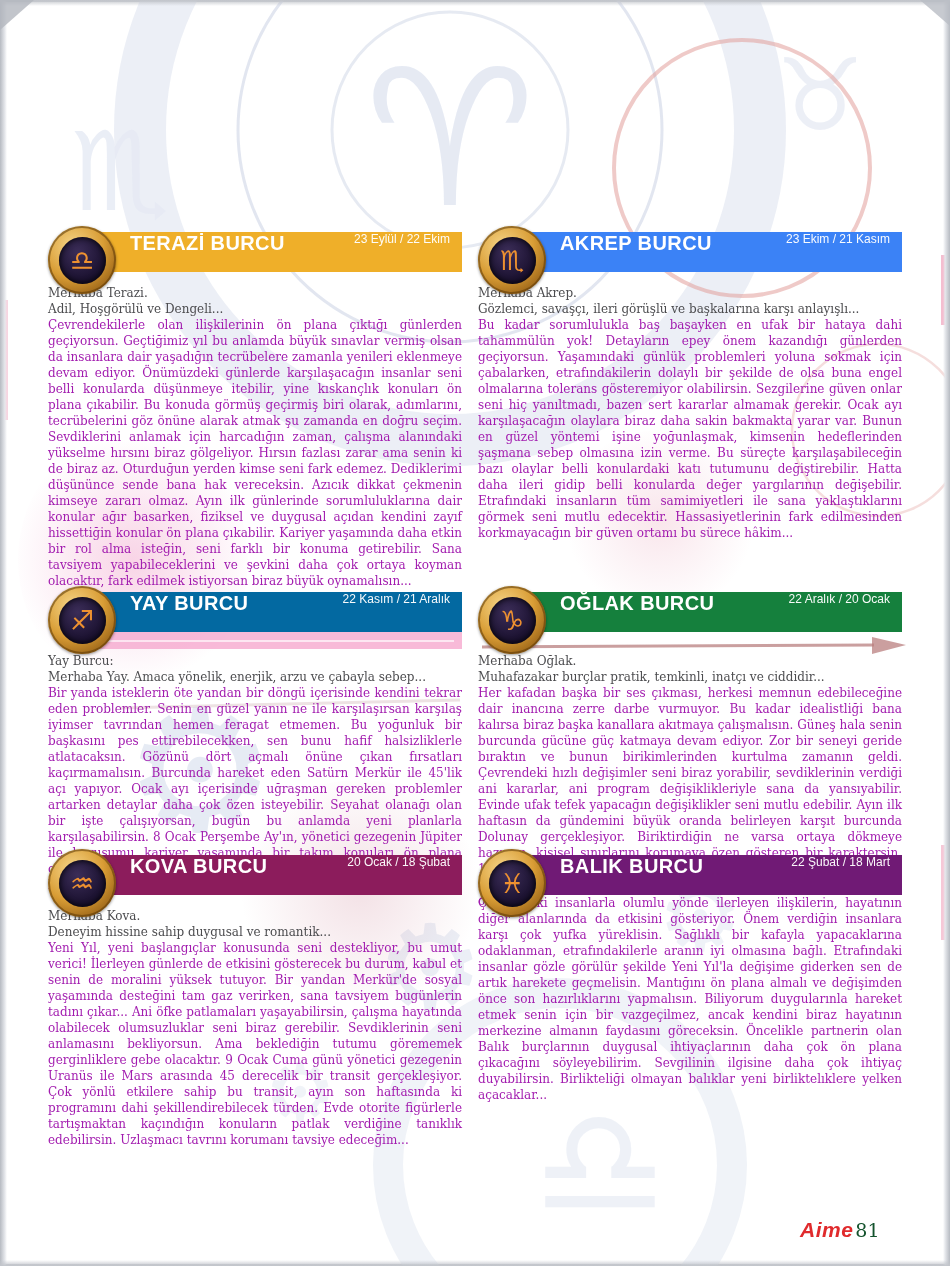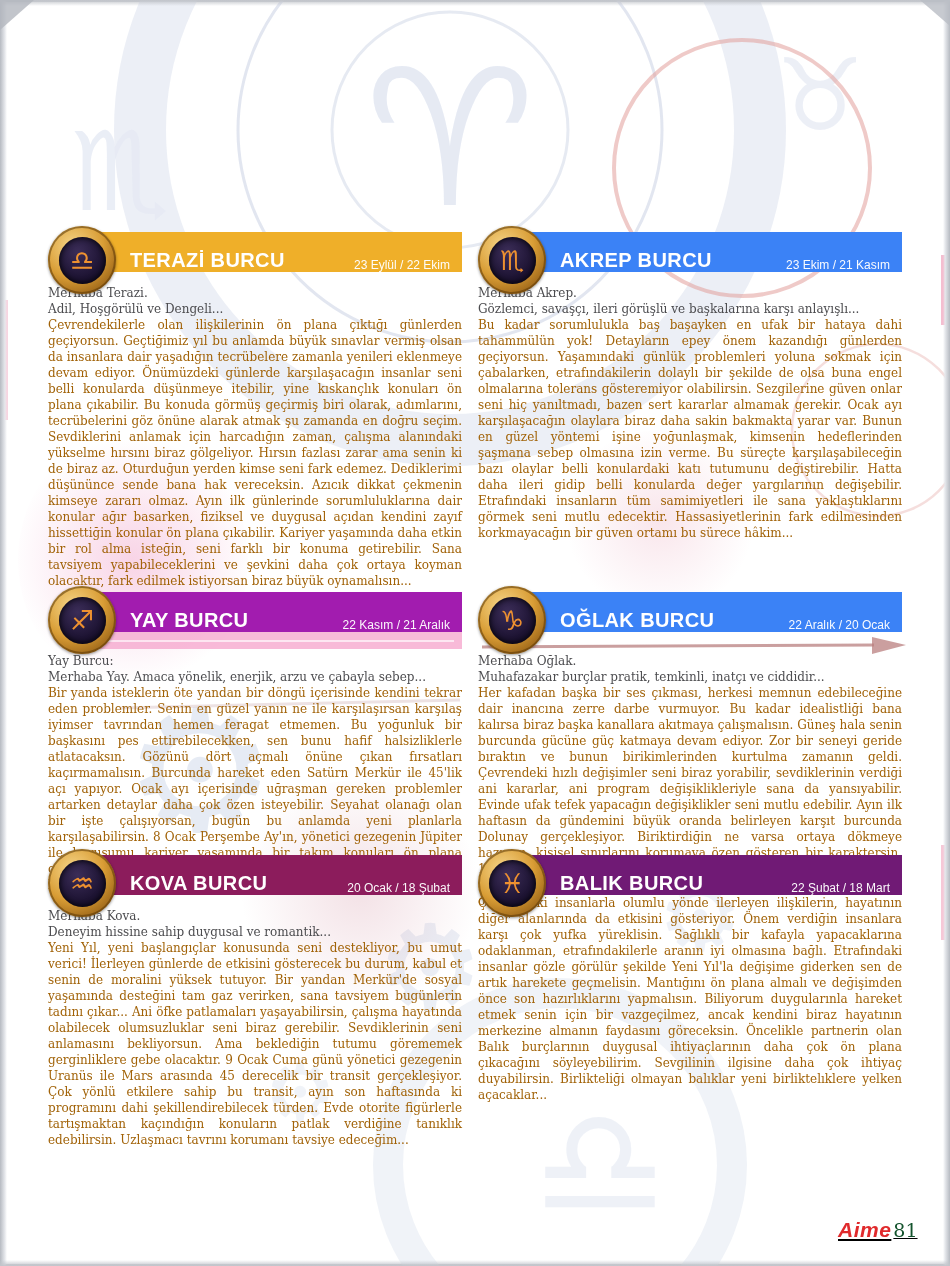--- a/index.html
+++ b/index.html
@@ -18,21 +18,21 @@
   .corner { position:absolute; width:0; height:0; pointer-events:none; }
   .corner.tl { top:0; left:0; border-top:30px solid #b3b7be; border-right:34px solid transparent; opacity:.8; }
   .corner.tr { top:0; right:0; border-top:26px solid #b9bdc4; border-left:30px solid transparent; opacity:.8; }
 
   .watermark { position:absolute; left:0; top:0; z-index:0; pointer-events:none; }
   .blush { position:absolute; border-radius:50%; pointer-events:none; z-index:0; }
 
   .zodiac-section { position:absolute; z-index:2; }
   .banner {
     position:relative; margin-left:26px; height:40px;
-    display:flex; align-items:flex-end;
+    display:flex; align-items:flex-start;
     color:#ffffff; font-family:"Liberation Sans", sans-serif;
   }
   .banner-title { font-size:20px; font-weight:bold; margin-left:56px; letter-spacing:.4px; white-space:nowrap; }
   .banner-dates { margin-left:auto; margin-right:12px; font-size:12px; font-weight:normal; white-space:nowrap; opacity:.97; }
   .medallion {
     position:absolute; left:0; top:-6px; width:68px; height:68px; z-index:3;
     border-radius:50%;
     background: radial-gradient(circle at 36% 30%, #f6d588, #d99d35 48%, #9c6518 80%, #70460e);
     box-shadow: 0 1px 3px rgba(0,0,0,.45), inset 0 0 0 2px rgba(90,55,5,.55);
     display:flex; align-items:center; justify-content:center;
@@ -42,33 +42,33 @@
     background: radial-gradient(circle at 40% 32%, #3b2d58, #180f2c 72%);
     box-shadow: inset 0 0 6px #000;
     color:#ee9130; display:flex; align-items:center; justify-content:center;
     font-family:"DejaVu Sans", sans-serif; font-size:27px;
   }
   .intro {
     margin:13px 0 0 0; white-space:pre-line;
     font-size:12px; line-height:16px; color:#4c4c4f;
   }
   .bodytext {
-    margin:0; font-size:12px; line-height:16px; color:#a16207;
+    margin:0; font-size:12px; line-height:16px; color:#a21caf;
     text-align:justify;
   }
   .yay-substrip {
     position:absolute; left:26px; top:40px; right:0; height:17px;
     background:#f7aed2; opacity:.85;
   }
   .yay-substrip .line { position:absolute; left:8px; right:8px; top:8px; height:2px; background:#fde3f0; }
   .oglak-arrow { position:absolute; left:4px; top:44px; pointer-events:none; }
 
   .footer-logo {
-    position:absolute; left:838px; top:1218px; z-index:2;
-    display:flex; align-items:baseline; gap:2px;text-decoration:underline;
+    position:absolute; left:800px; top:1218px; z-index:2;
+    display:flex; align-items:baseline; gap:2px;
   }
   .brand {
     font-family:"Liberation Sans", sans-serif; font-style:italic; font-weight:bold;
     font-size:21px; color:#e02a2c; letter-spacing:.5px;
   }
   .page-number { font-family:"DejaVu Serif", serif; font-size:19px; color:#14532d; }
 </style>
 </head>
 <body>
 
@@ -125,39 +125,39 @@
       <div class="medallion-inner">
           <span>♏</span>
         </div>
     </div>
     <p class="intro">Merhaba Akrep.
 Gözlemci, savaşçı, ileri görüşlü ve başkalarına karşı anlayışlı...</p>
     <p class="bodytext">Bu kadar sorumlulukla baş başayken en ufak bir hataya dahi tahammülün yok! Detayların epey önem kazandığı günlerden geçiyorsun. Yaşamındaki günlük problemleri yoluna sokmak için çabalarken, etrafındakilerin dolaylı bir şekilde de olsa buna engel olmalarına tolerans gösteremiyor olabilirsin. Sezgilerine güven onlar seni hiç yanıltmadı, bazen sert kararlar almamak gerekir. Ocak ayı karşılaşacağın olaylara biraz daha sakin bakmakta yarar var. Bunun en güzel yöntemi işine yoğunlaşmak, kimsenin hedeflerinden şaşmana sebep olmasına izin verme. Bu süreçte karşılaşabileceğin bazı olaylar belli konulardaki katı tutumunu değiştirebilir. Hatta daha ileri gidip belli konularda değer yargılarının değişebilir. Etrafındaki insanların tüm samimiyetleri ile sana yaklaştıklarını görmek seni mutlu edecektir. Hassasiyetlerinin fark edilmesinden korkmayacağın bir güven ortamı bu sürece hâkim...</p>
   </section>
 
   <section class="zodiac-section" style="left:48px; top:592px; width:414px;">
-    <div class="banner" style="background-color: #a21caf;">
+    <div class="banner" style="background-color: #0369a1;">
       <span class="banner-title">YAY BURCU</span>
       <span class="banner-dates">22 Kasım / 21 Aralık</span>
     </div>
     <div class="yay-substrip">
         <span class="line"></span>
       </div>
     <div class="medallion">
       <div class="medallion-inner">
           <span>♐</span>
         </div>
     </div>
     <p class="intro" style="margin-top:21px">Yay Burcu:
 Merhaba Yay. Amaca yönelik, enerjik, arzu ve çabayla sebep...</p>
     <p class="bodytext">Bir yanda isteklerin öte yandan bir döngü içerisinde kendini tekrar eden problemler. Senin en güzel yanın ne ile karşılaşırsan karşılaş iyimser tavrından hemen feragat etmemen. Bu yoğunluk bir başkasını pes ettirebilecekken, sen bunu hafif halsizliklerle atlatacaksın. Gözünü dört açmalı önüne çıkan fırsatları kaçırmamalısın. Burcunda hareket eden Satürn Merkür ile 45'lik açı yapıyor. Ocak ayı içerisinde uğraşman gereken problemler artarken detaylar daha çok özen isteyebilir. Seyahat olanağı olan bir işte çalışıyorsan, bugün bu anlamda yeni planlarla karşılaşabilirsin. 8 Ocak Perşembe Ay'ın, yönetici gezegenin Jüpiter ile kavuşumu kariyer yaşamında bir takım konuları ön plana çıkartacak. Kazançlarını arttırmana yardımcı olacak fırsatla karşılaşabilirsin...</p>
   </section>
 
   <section class="zodiac-section" style="left:478px; top:592px; width:424px;">
-    <div class="banner" style="background-color: #3b82f6;">
+    <div class="banner" style="background-color: #15803d;">
       <span class="banner-title">OĞLAK BURCU</span>
       <span class="banner-dates">22 Aralık / 20 Ocak</span>
     </div>
     <svg class="oglak-arrow" width="424" height="20" viewBox="0 0 424 20">
       <line x1="0" y1="11" x2="392" y2="9" stroke="#b97f7f" stroke-width="3" opacity="0.75"></line>
       <polygon points="390,1 424,9 390,18" fill="#b97f7f" opacity="0.75"></polygon>
     </svg>
     <div class="medallion">
       <div class="medallion-inner">
           <span>♑</span>

